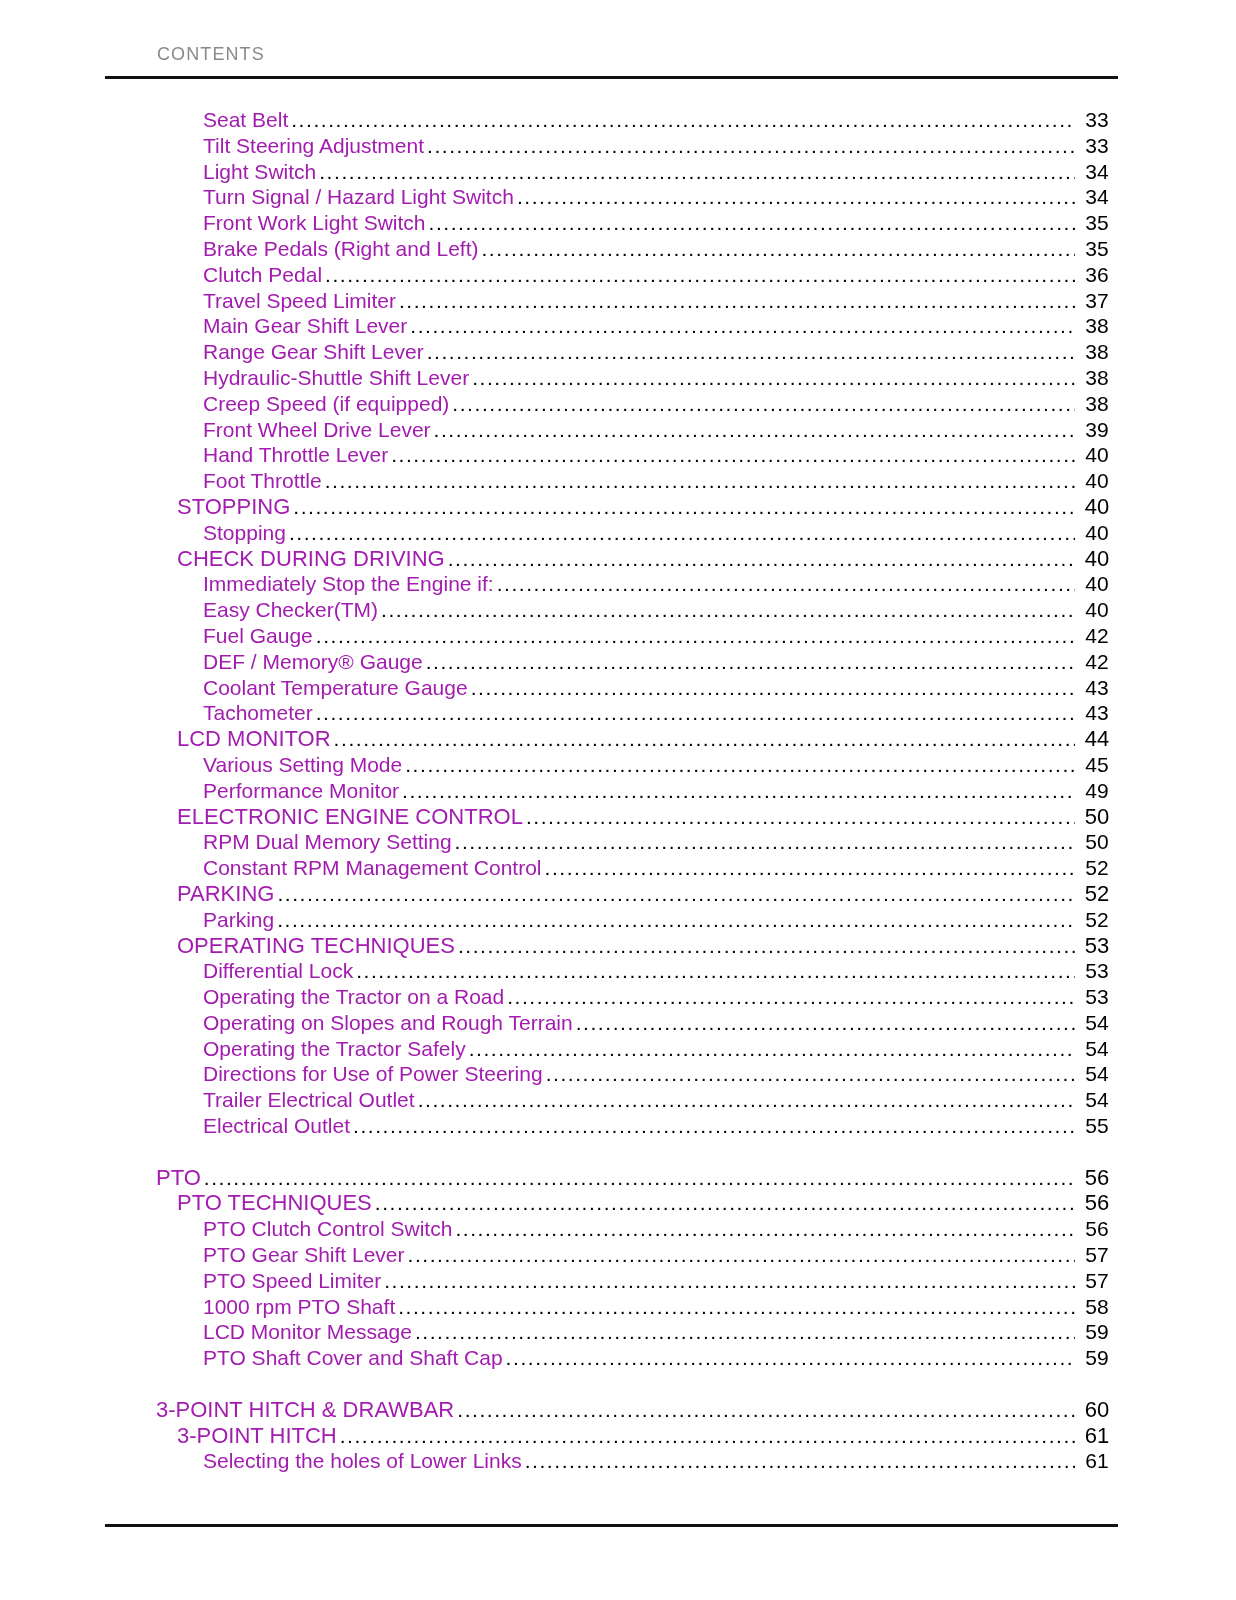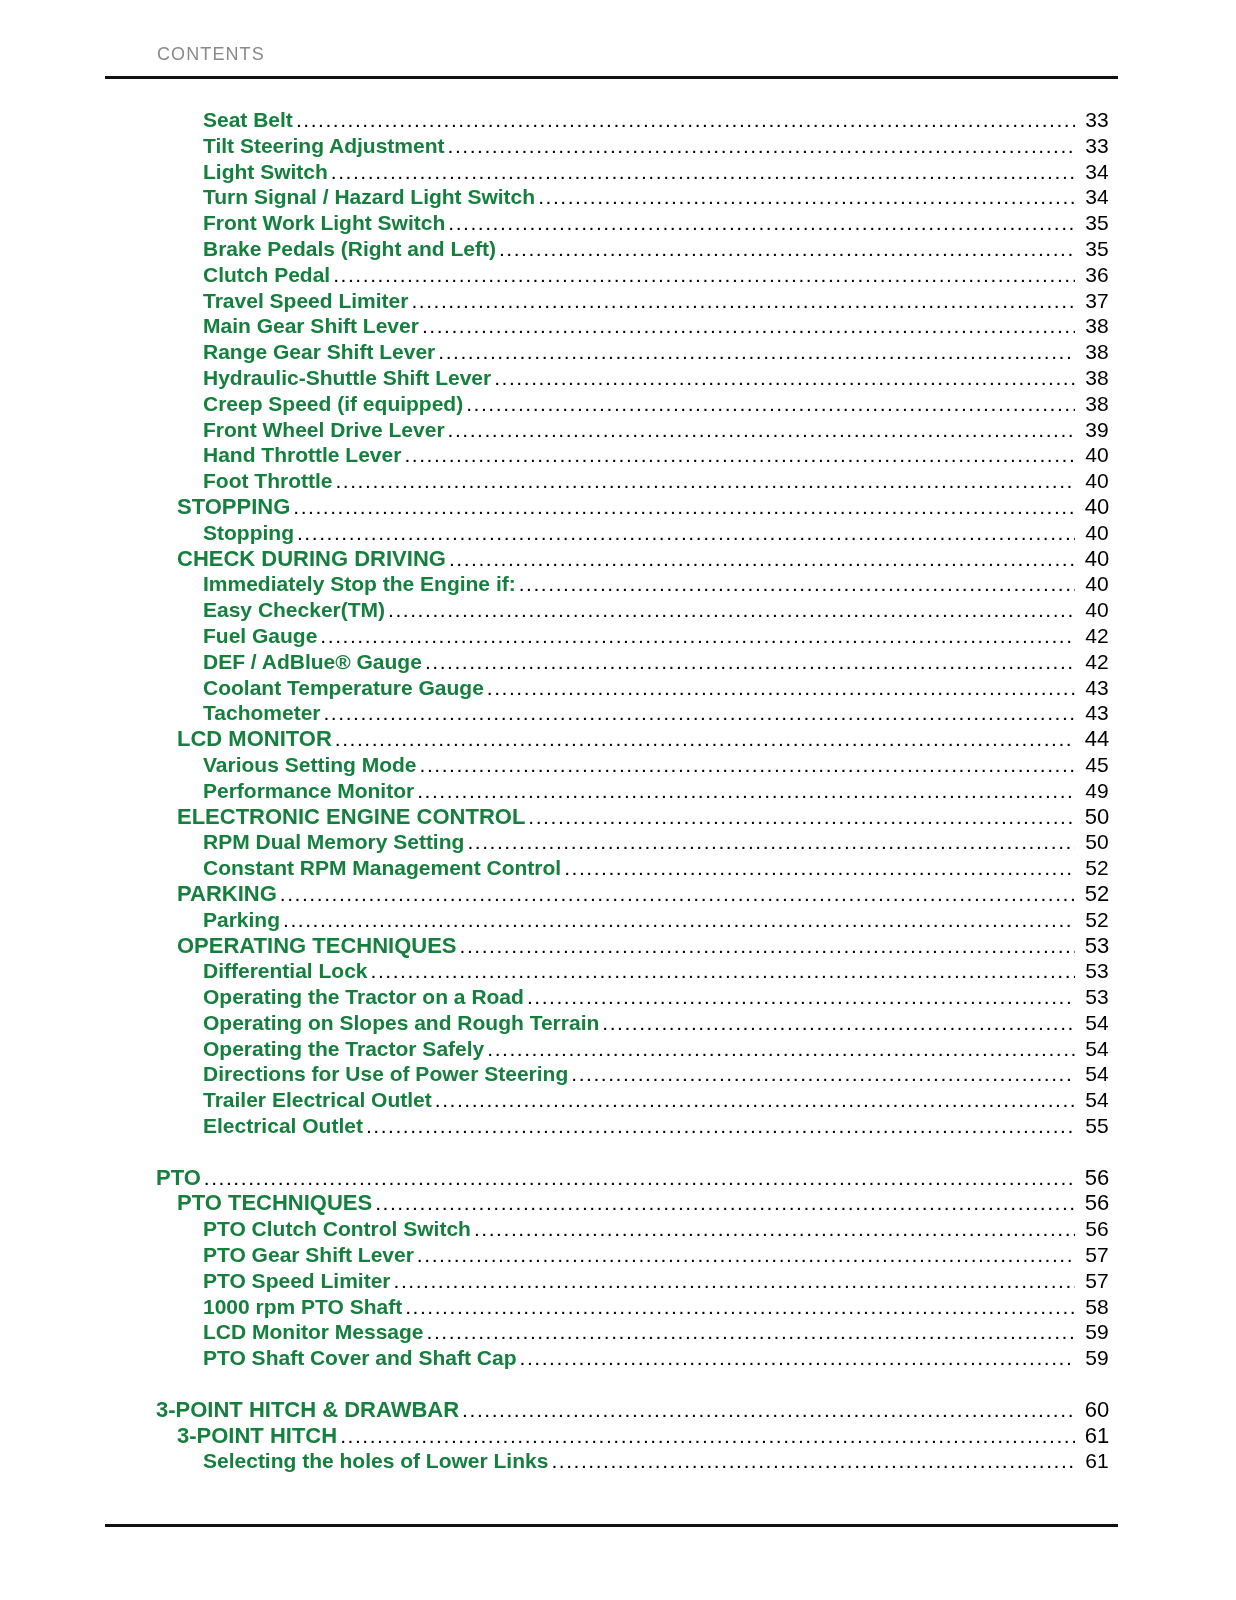--- a/index.html
+++ b/index.html
@@ -73,22 +73,22 @@
     overflow: hidden;
   }
 
   .toc-row.spacer-before {
     margin-top: 25.8px;
   }
 
   .entry-title {
     flex: 0 0 auto;
     font-size: 21px;
-    font-weight: 700;
-    color: #15803d;
+    font-weight: 400;
+    color: #a21caf;
   }
 
   .leader {
     flex: 1 1 auto;
     overflow: hidden;
     margin: 0 1px 0 3px;
     position: relative;
     height: 25.8px;
   }
   .leader::after {
@@ -234,21 +234,21 @@
         <span class="entry-title">Easy Checker(TM)</span>
         <span class="leader"></span>
         <span class="entry-page">40</span>
       </div>
       <div class="toc-row lvl2">
         <span class="entry-title">Fuel Gauge</span>
         <span class="leader"></span>
         <span class="entry-page">42</span>
       </div>
       <div class="toc-row lvl2">
-        <span class="entry-title">DEF / AdBlue® Gauge</span>
+        <span class="entry-title">DEF / Memory® Gauge</span>
         <span class="leader"></span>
         <span class="entry-page">42</span>
       </div>
       <div class="toc-row lvl2">
         <span class="entry-title">Coolant Temperature Gauge</span>
         <span class="leader"></span>
         <span class="entry-page">43</span>
       </div>
       <div class="toc-row lvl2">
         <span class="entry-title">Tachometer</span>

